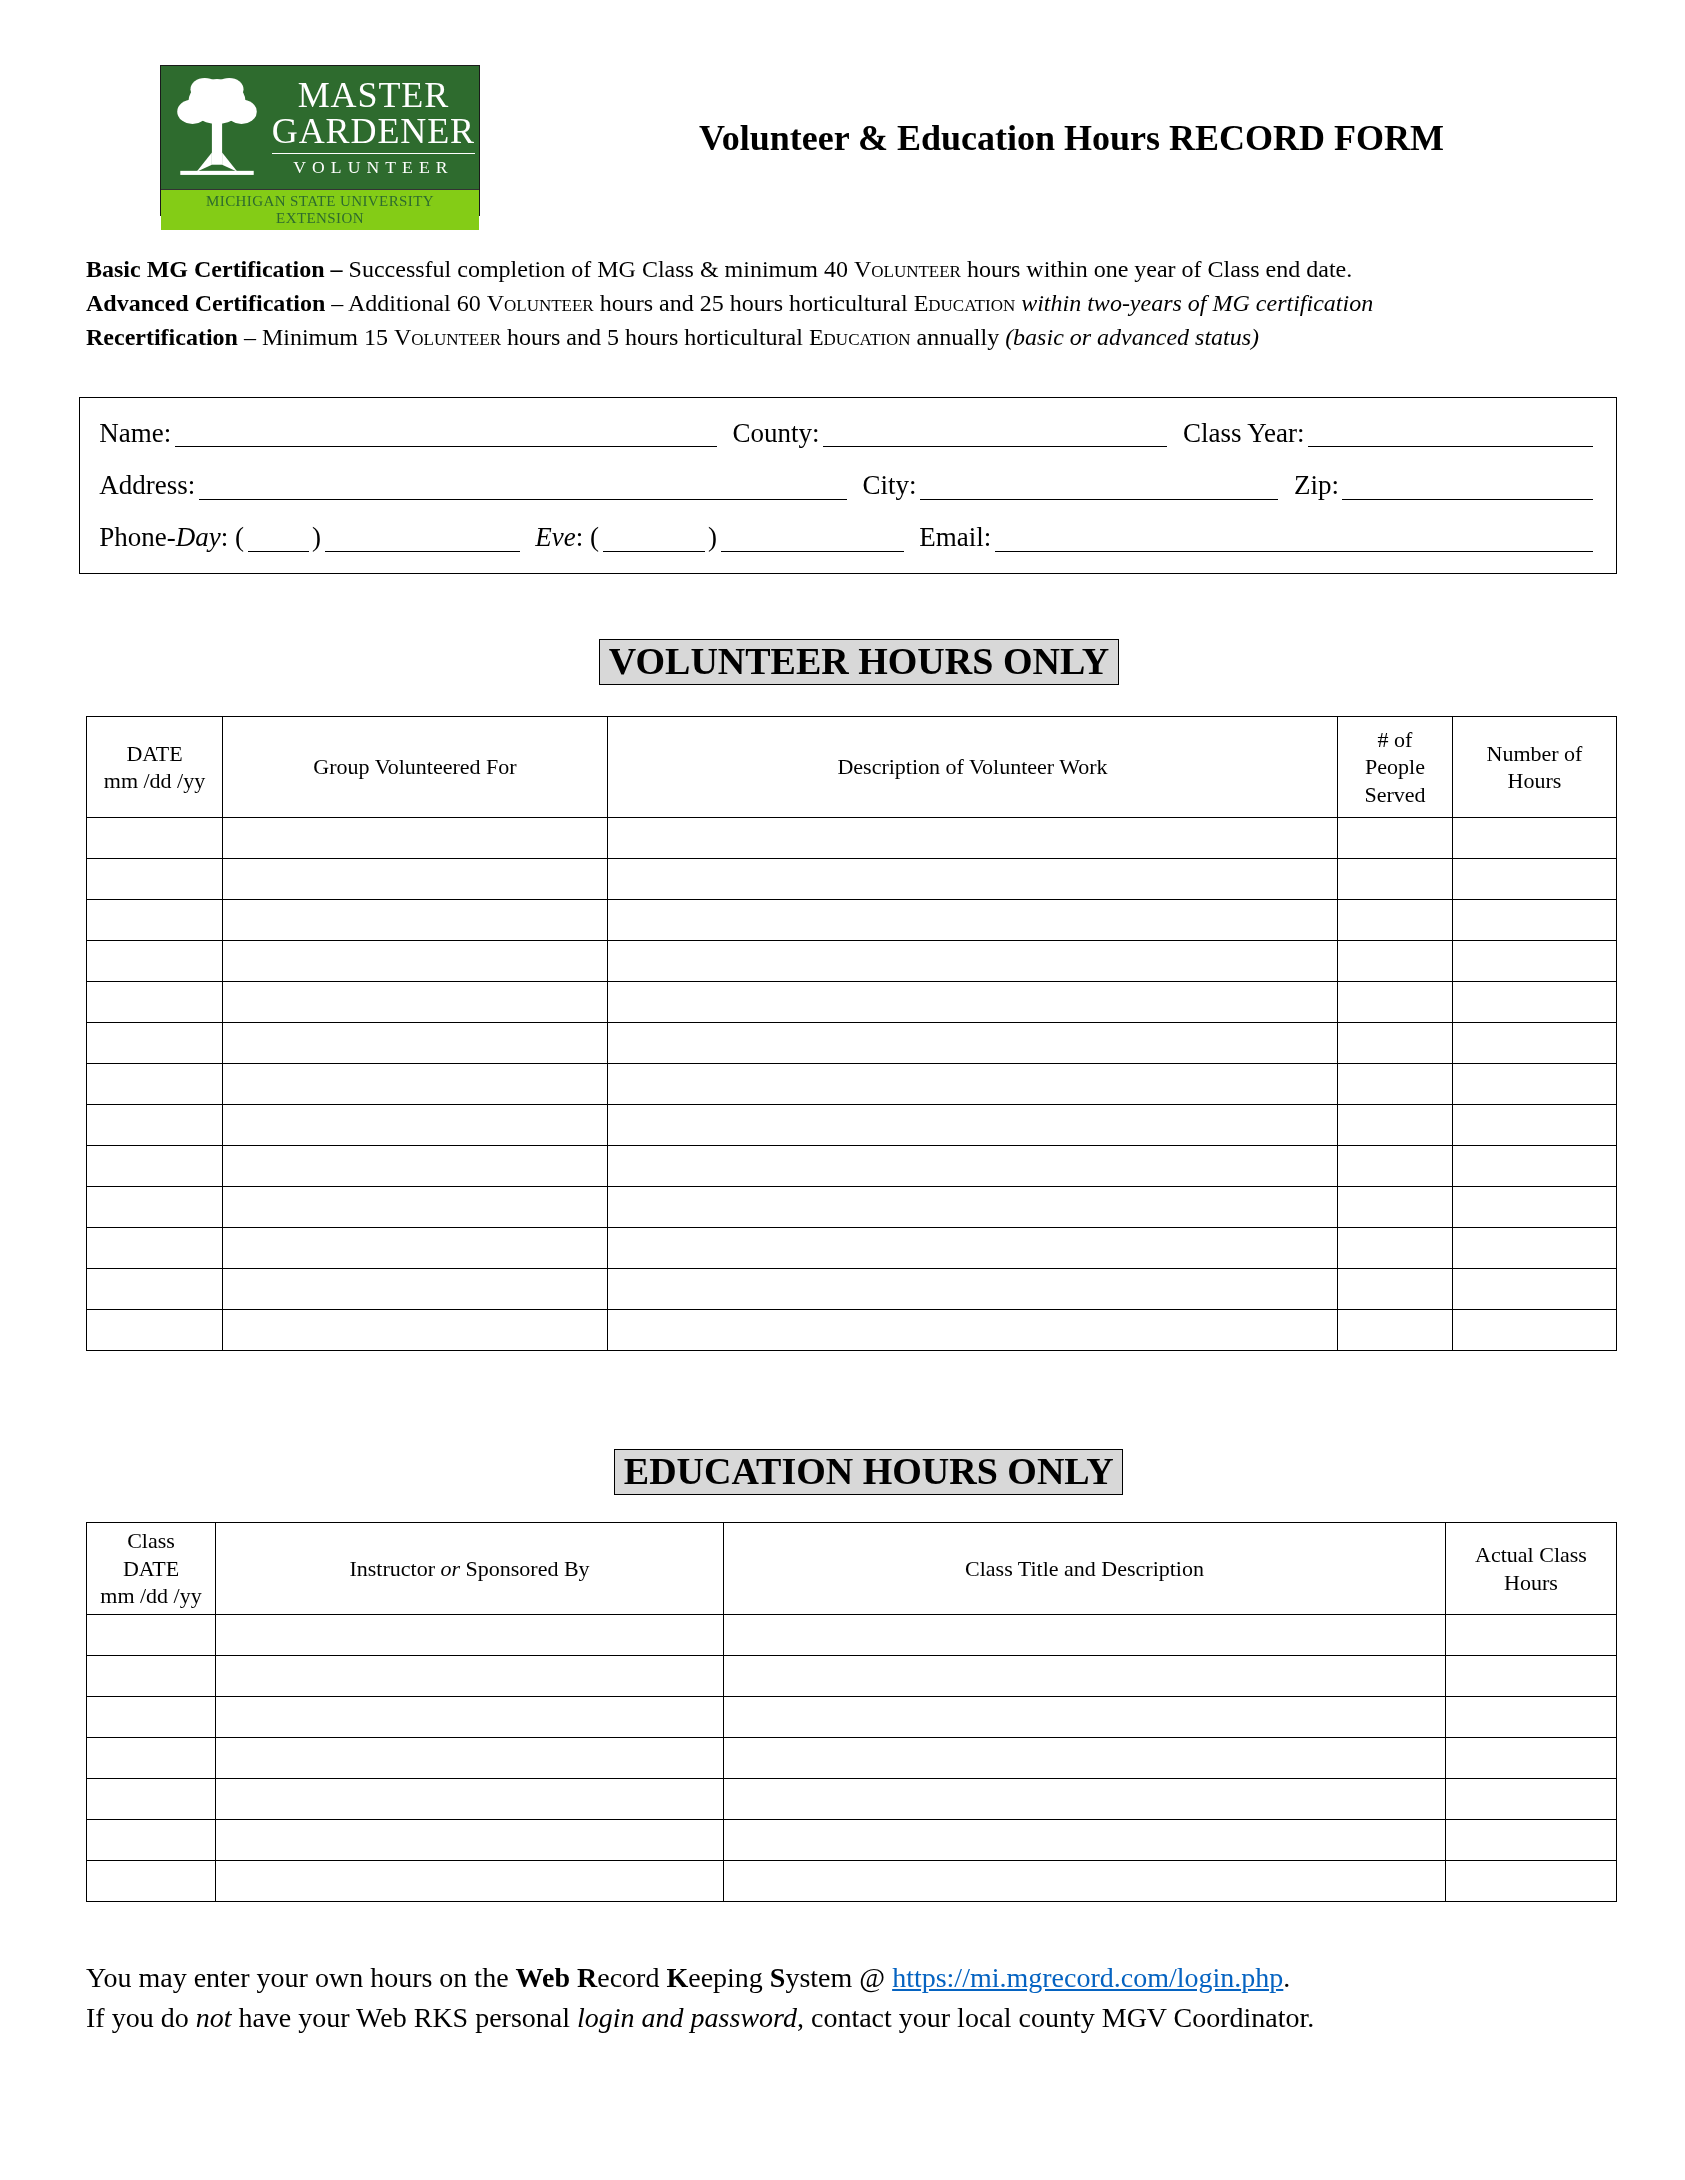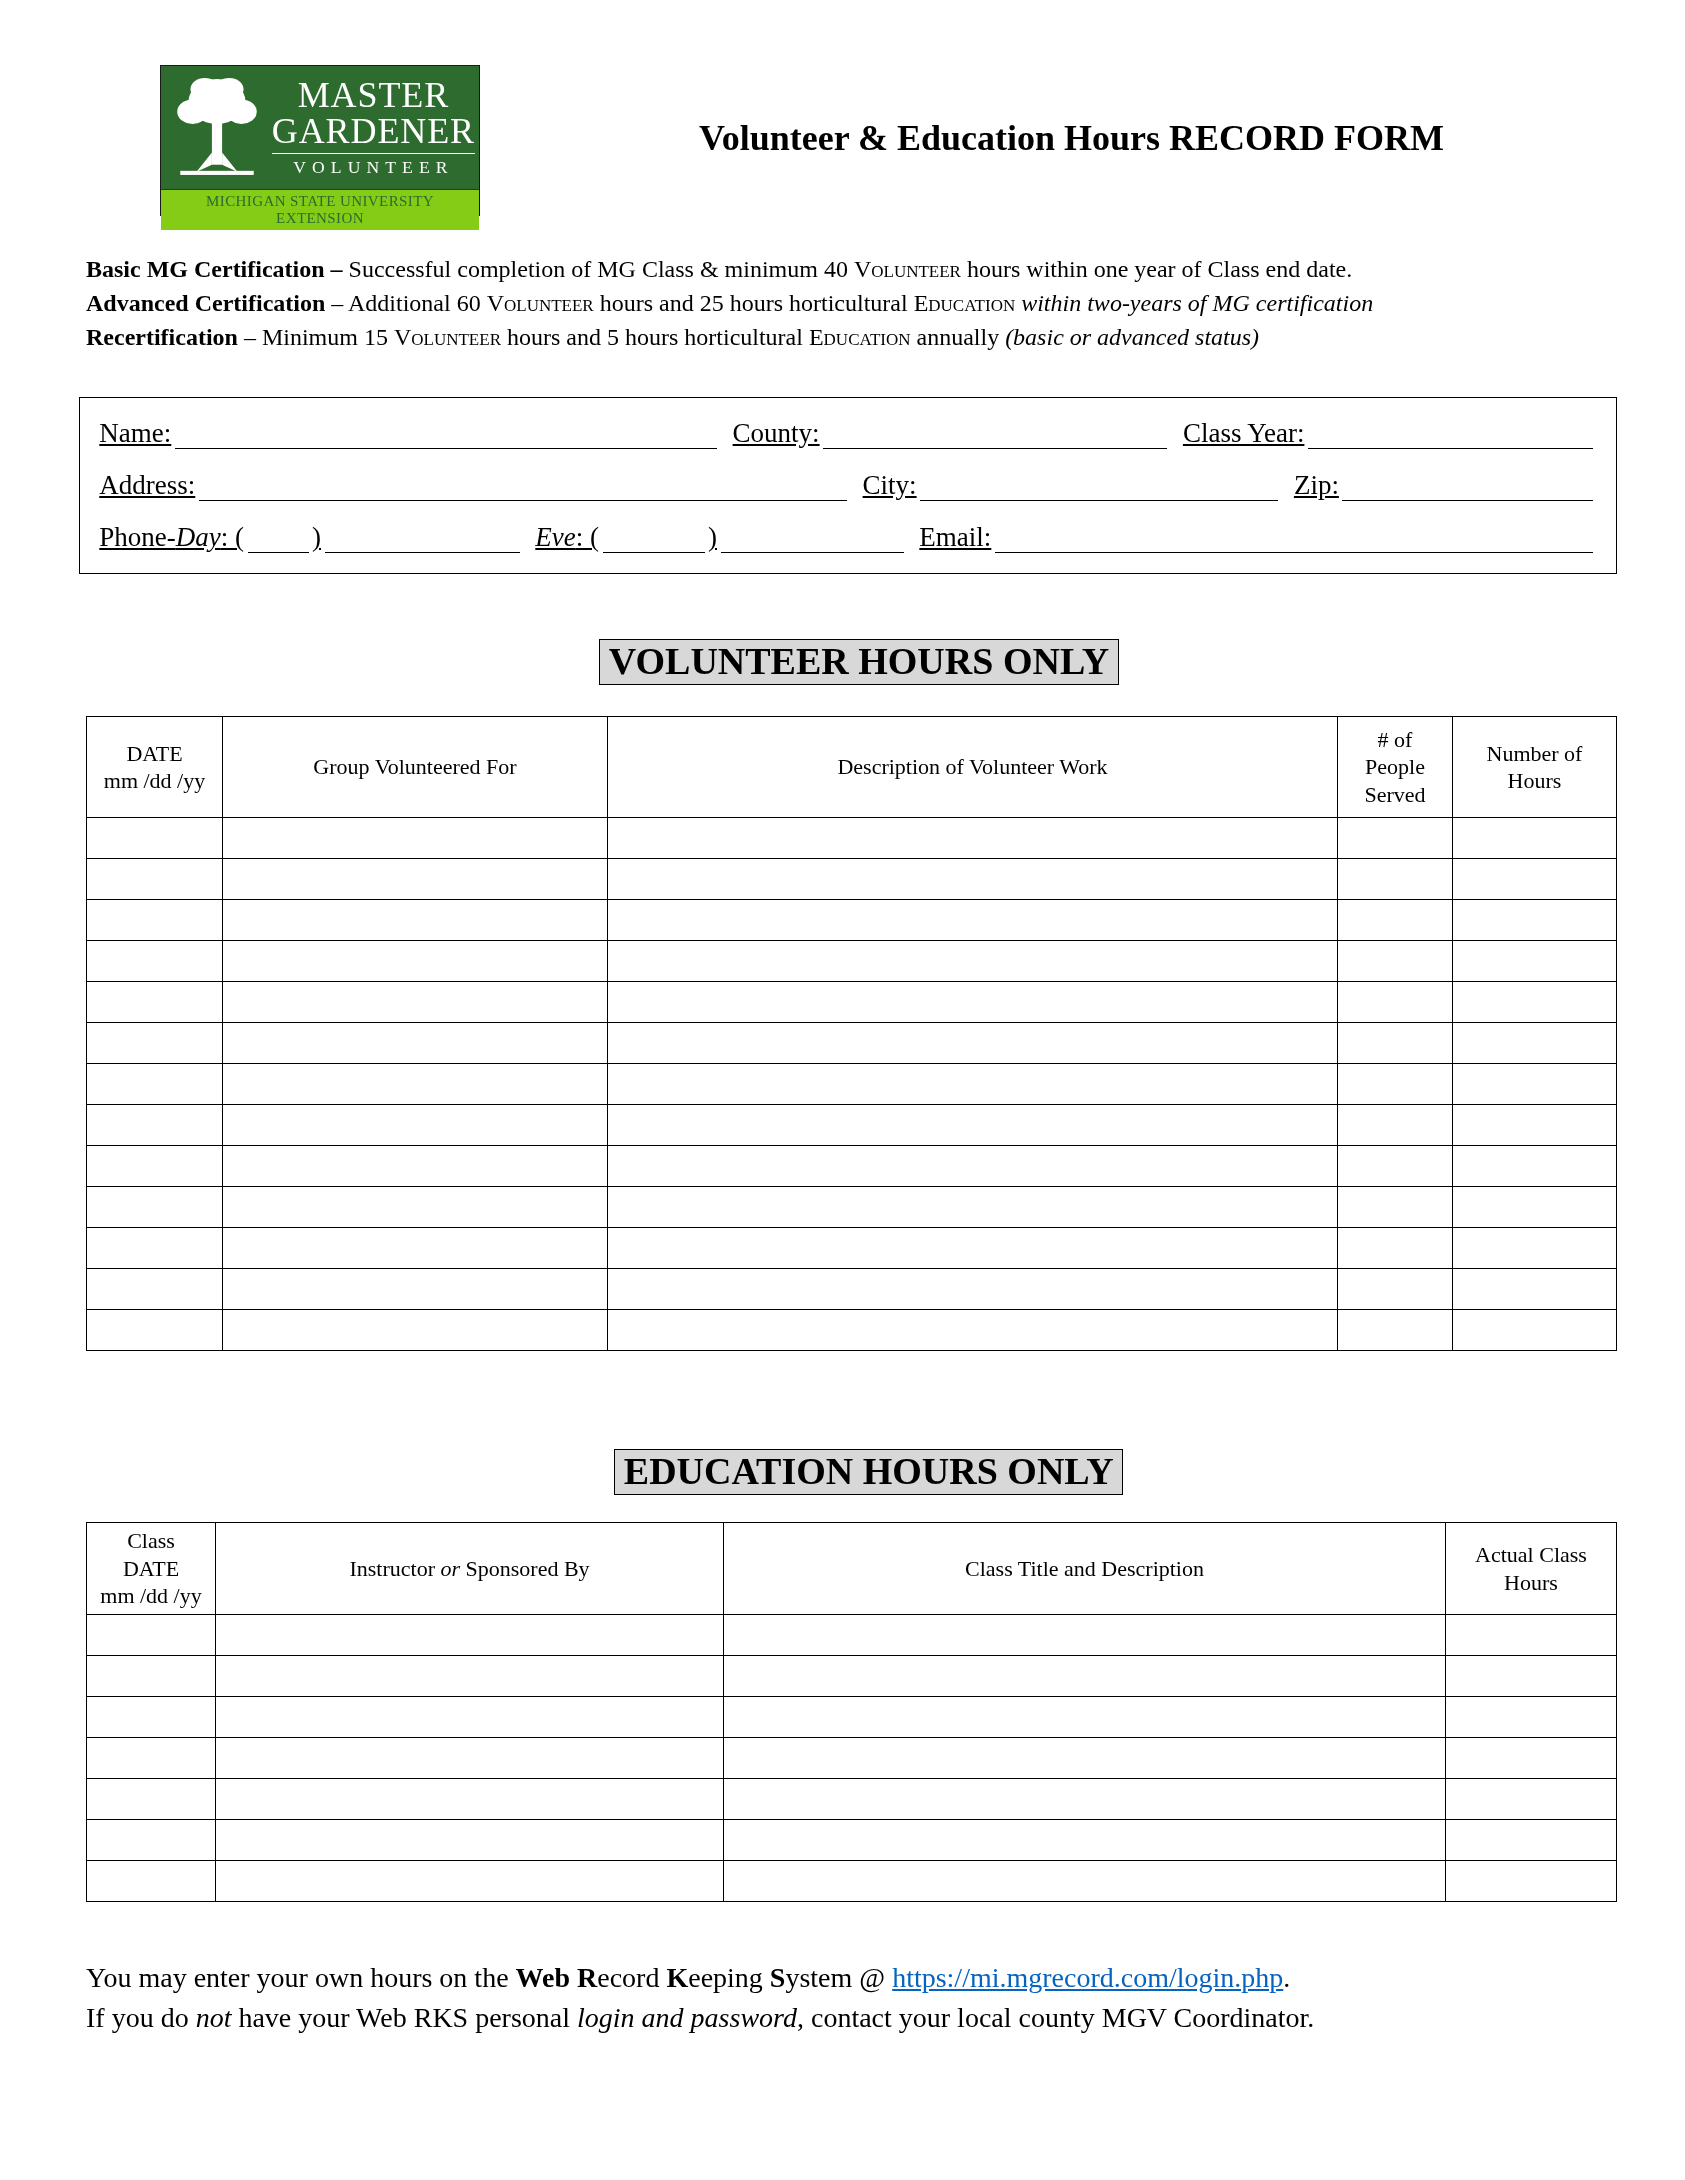--- a/index.html
+++ b/index.html
@@ -28,21 +28,21 @@
   .cert { position:absolute; left:86px; top:252px; width:1563px; font-size:24px; line-height:34px; }
   .b  { font-weight:bold; }
   .i  { font-style:italic; }
   .u  { }
   .sc { font-variant:small-caps; }
 
   
   .contact-box { position:absolute; left:79px; top:397px; width:1538px; height:177px;
                  border:1.8px solid #000; padding:8.8px 19.3px; font-size:27px;
                  display:flex; flex-direction:column; justify-content:space-around; }
-  .contact-row { display:flex; align-items:flex-end; white-space:nowrap;text-decoration:underline; }
+  .contact-row { display:flex; align-items:center; white-space:nowrap; }
   .blank { display:inline-block; border-bottom:1.8px solid #000; height:1.05em; margin:0 3.5px; flex:0 0 auto; }
   .blank.grow { flex:1 1 auto; }
   .gap2 { margin-left:12.3px; }
 
   
   .section-banner { position:absolute; background:var(--banner-bg,#d8d8d8); border:1.8px solid #000;
                     font-weight:bold; font-size:38px; line-height:1.1; padding:0.9px 8.8px; }
   #vol-banner { left:599px; top:639px; }
   #edu-banner { left:614px; top:1449px; }
 

